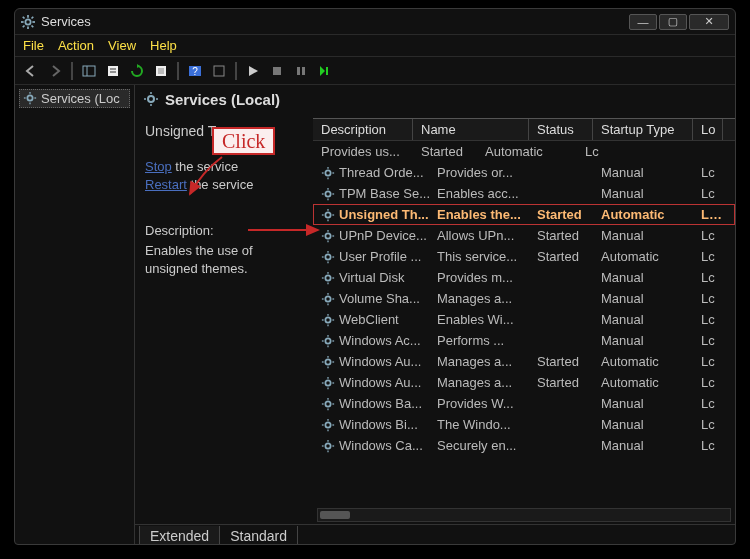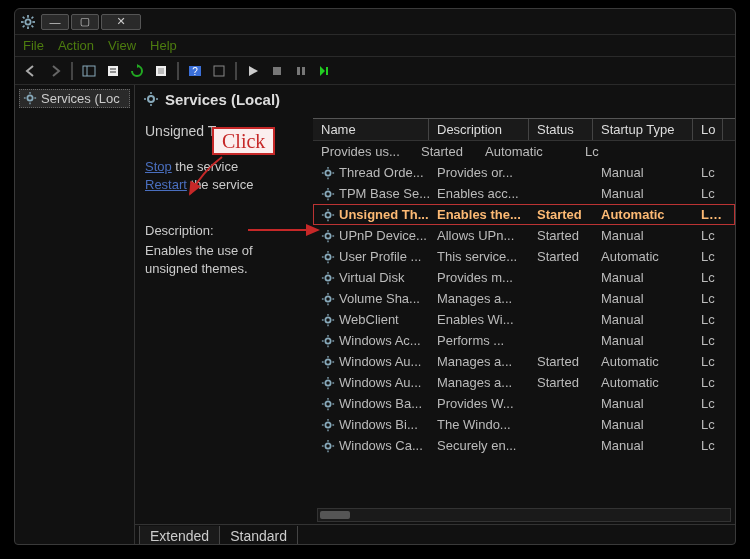--- a/index.html
+++ b/index.html
@@ -43,21 +43,21 @@
     font-size: 11px; color: #ccc;
   }
   .winbtn.close { width: 40px; }
   
   .menubar {
     height: 22px;
     display: flex; align-items: center;
     gap: 14px;
     padding: 0 8px;
     border-bottom: 1px solid #2a2a2a;
-    color: #4d7c0f;
+    color: #fde047;
   }
   .menubar span { cursor: default; }
   
   .toolbar {
     height: 28px;
     display: flex; align-items: center;
     gap: 4px;
     padding: 0 6px;
     border-bottom: 1px solid #2a2a2a;
   }
@@ -219,20 +219,21 @@
             <line x1="8" y1="13" x2="8" y2="16"></line>
             <line x1="0" y1="8" x2="3" y2="8"></line>
             <line x1="13" y1="8" x2="16" y2="8"></line>
             <line x1="2" y1="2" x2="4" y2="4"></line>
             <line x1="12" y1="12" x2="14" y2="14"></line>
             <line x1="12" y1="4" x2="14" y2="2"></line>
             <line x1="2" y1="14" x2="4" y2="12"></line>
           </g>
         </svg>
     </span>
+    <span class="title-text">Services</span>
     <div class="winbtns">
       <div class="winbtn">—</div>
       <div class="winbtn">▢</div>
       <div class="winbtn close">✕</div>
     </div>
   </div>
 
   <div class="menubar">
     <span>File</span>
     <span>Action</span>
@@ -360,22 +361,22 @@
             <div>
               <a>Restart</a><span> the service</span>
             </div>
           </div>
           <div class="desc-label">Description:</div>
           <div>Enables the use of unsigned themes.</div>
         </div>
 
         <div class="rightpane">
           <div class="colheaders">
+            <div class="ch c-desc">Description</div>
             <div class="ch c-name">Name</div>
-            <div class="ch c-desc">Description</div>
             <div class="ch c-stat">Status</div>
             <div class="ch c-start">Startup Type</div>
             <div class="ch c-log">Lo</div>
           </div>
           <div class="listarea" id="listarea">
               <div class="row">
                 <div class="cell c-desc">Provides us...</div>
                 <div class="cell c-stat">Started</div>
                 <div class="cell c-start">Automatic</div>
                 <div class="cell c-log">Lc</div>

